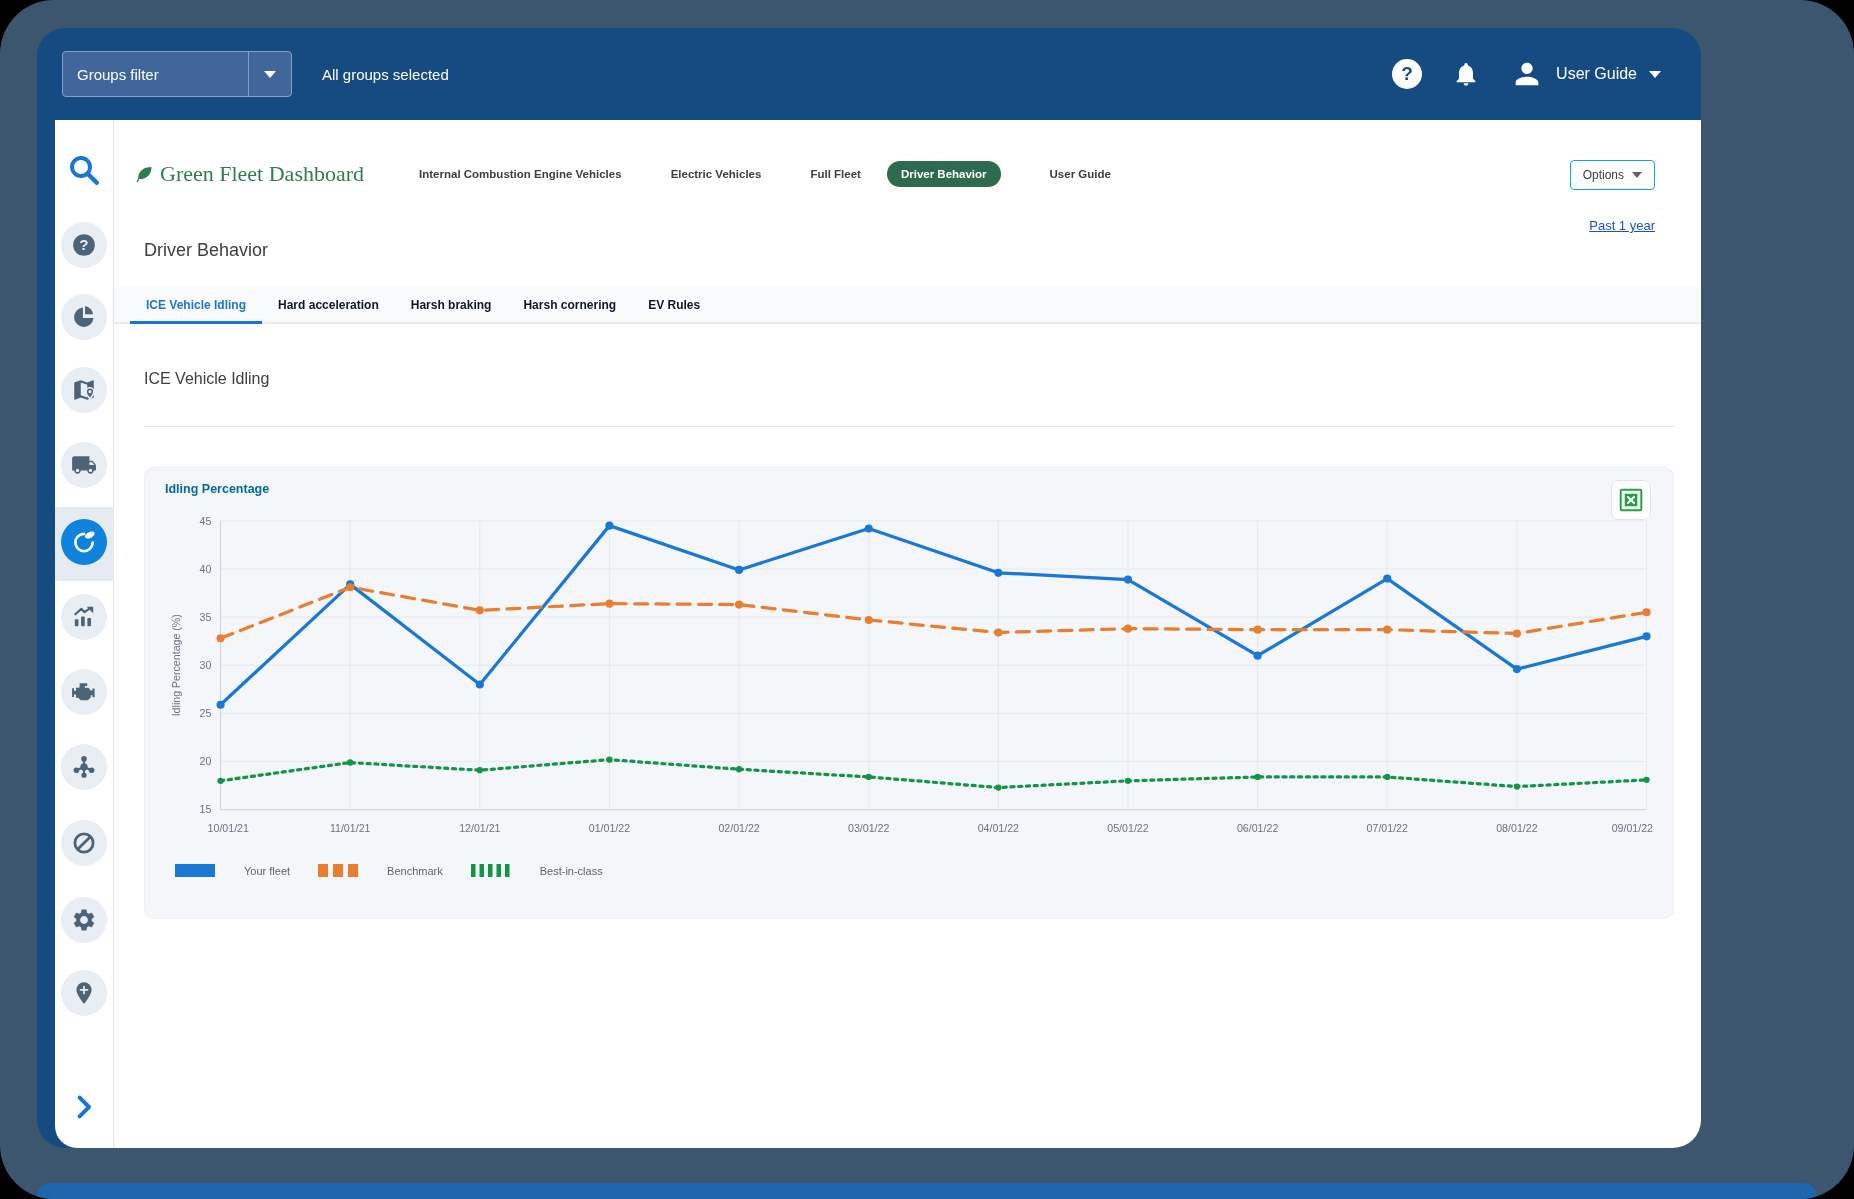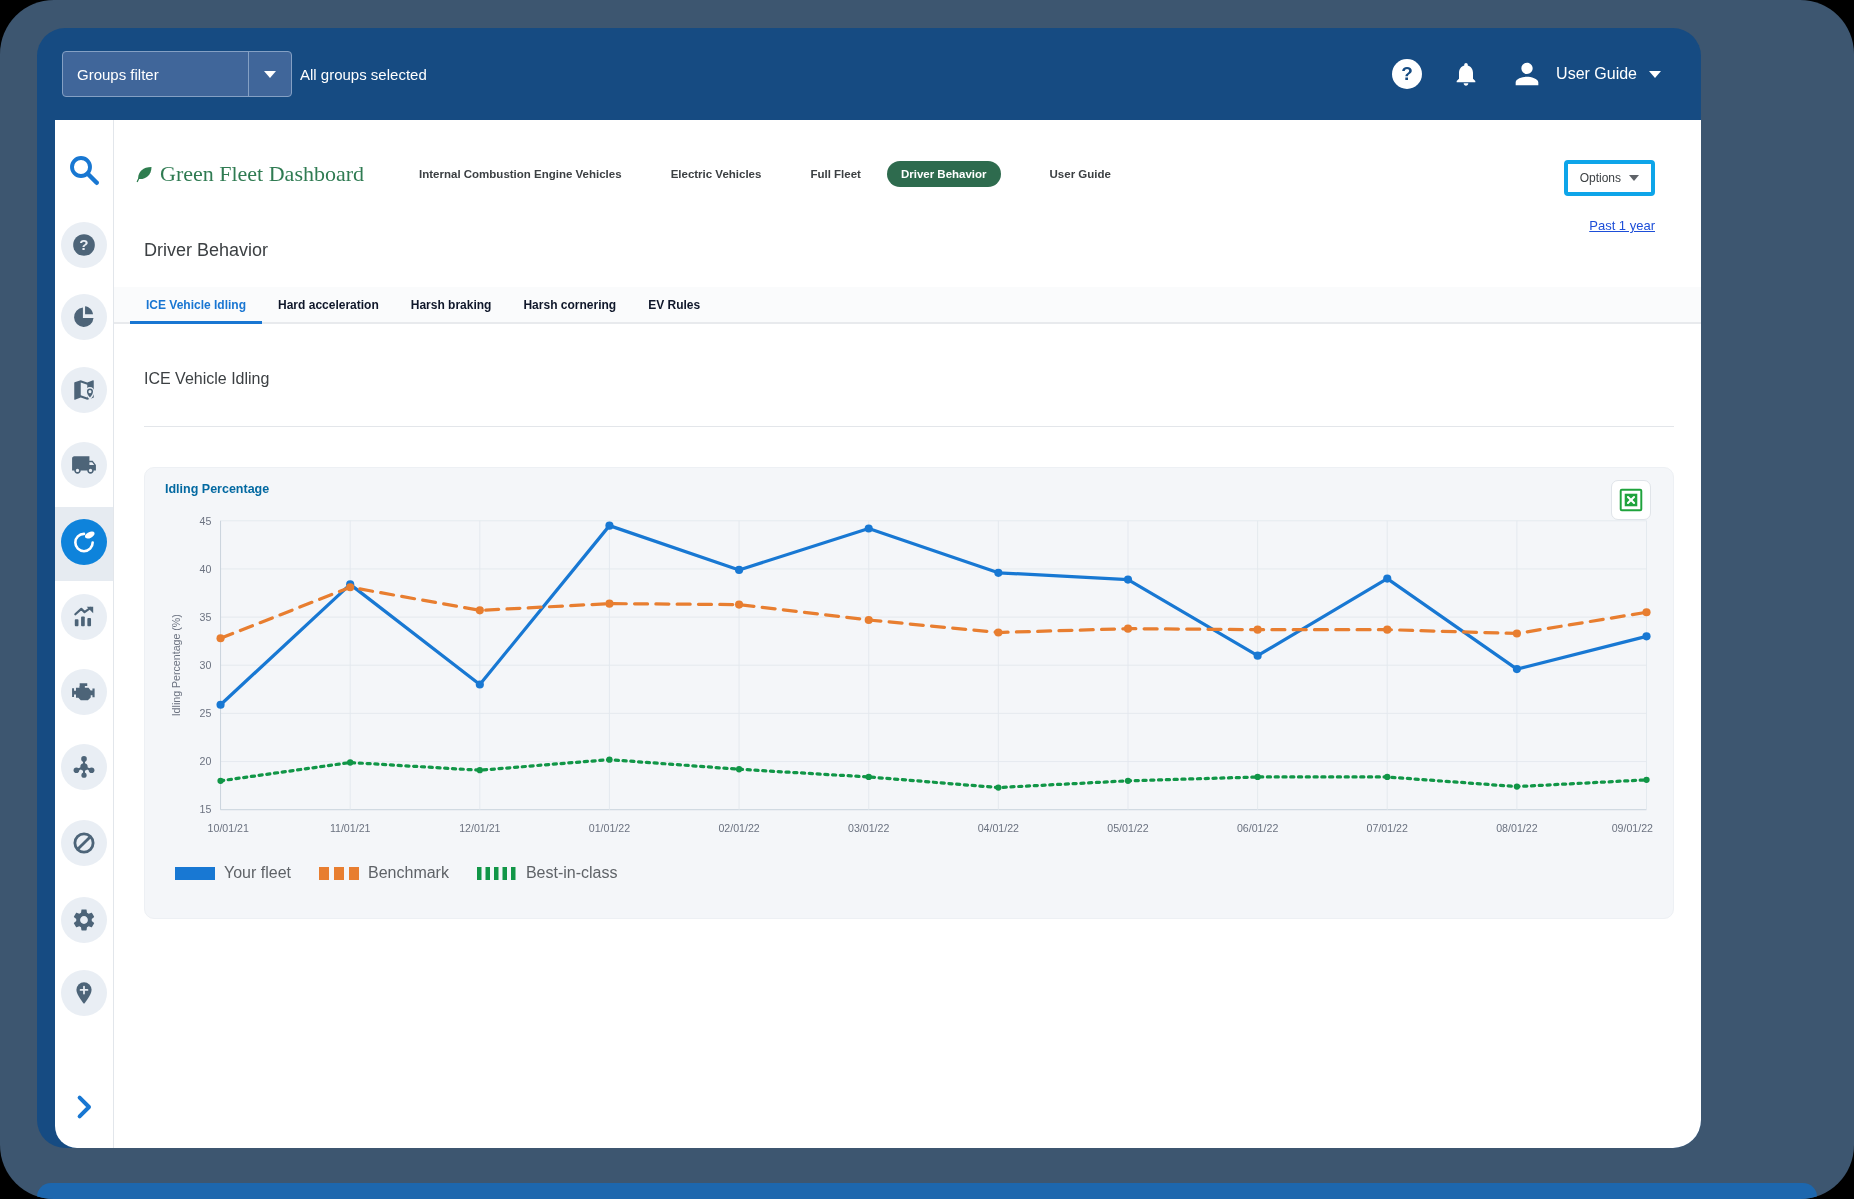--- a/index.html
+++ b/index.html
@@ -5,21 +5,21 @@
   html,body{margin:0;padding:0;width:1854px;height:1199px;background:#000;font-family:"Liberation Sans",sans-serif;-webkit-font-smoothing:antialiased;}
   .frame{position:absolute;inset:0;background:#3D5670;border-radius:54px;overflow:hidden;}
   .window{position:absolute;left:37px;top:28px;width:1664px;height:1120px;background:#164B82;border-radius:28px;overflow:hidden;}
   
   .topbar{position:relative;height:92px;display:flex;align-items:center;color:#fff;}
   .groups-box{margin-left:25px;width:228px;height:44px;background:#40669A;border:1px solid #84A0C4;border-radius:4px;display:flex;align-items:center;cursor:pointer;}
   .groups-box .lbl{flex:1;padding-left:14px;font-size:15px;color:#fff;}
   .groups-box .sep{width:1px;height:100%;background:#84A0C4;}
   .groups-box .caret-zone{width:42px;display:flex;align-items:center;justify-content:center;}
   .caret{width:0;height:0;border-left:6px solid transparent;border-right:6px solid transparent;border-top:7px solid #fff;}
-  .groups-status{margin-left:8px;font-size:15px;}
+  .groups-status{margin-left:30px;font-size:15px;}
   .topbar-right{position:absolute;right:40px;top:0;height:92px;display:flex;align-items:center;gap:30px;}
   .help-circle{width:30px;height:30px;border-radius:50%;background:#fff;color:#164B82;font-weight:bold;font-size:19px;display:flex;align-items:center;justify-content:center;cursor:pointer;}
   .icon-btn{cursor:pointer;display:flex;align-items:center;}
   .user-cluster{display:flex;align-items:center;gap:12px;cursor:pointer;}
   .user-name{font-size:16px;}
   
   .content{position:absolute;left:18px;top:92px;right:0;bottom:0;background:#fff;border-radius:0 0 22px 22px;display:flex;overflow:hidden;}
   .sidebar{position:relative;width:58px;border-right:1px solid #E2E6EB;flex:0 0 58px;}
   .side-item{position:absolute;left:0;width:58px;height:48px;display:flex;align-items:center;justify-content:center;cursor:pointer;}
   .side-circle{width:46px;height:46px;border-radius:50%;background:#E9EEF4;display:flex;align-items:center;justify-content:center;}
@@ -27,40 +27,40 @@
   .active-row{position:absolute;left:0;top:387px;width:58px;height:74px;background:#E6EBF1;}
   .side-circle.active{background:#0E83DB;}
   .main{flex:1;position:relative;overflow:hidden;}
   
   .brandbar{display:flex;align-items:center;margin:40px 0 0 20px;height:28px;}
   .logo{display:flex;align-items:center;gap:6px;cursor:pointer;}
   .logo-text{font-family:"Liberation Serif",serif;font-size:22px;color:#2F7B52;}
   .navlinks{display:flex;align-items:center;gap:26px;margin-left:32px;}
   .navlink{font-size:11.5px;color:#3C4043;font-weight:700;cursor:pointer;white-space:nowrap;padding-left:23px;}
   .navlink.pill{background:#2E6B4E;color:#fff;padding:7px 14px;border-radius:14px;font-weight:700;}
-  .options-btn{position:absolute;right:46px;top:40px;display:flex;align-items:center;gap:8px;border:4px solid #0ea5e9;border-radius:4px;background:#fff;padding:7px 12px;font-size:12px;color:#3C4043;cursor:pointer;}
+  .options-btn{position:absolute;right:46px;top:40px;display:flex;align-items:center;gap:8px;border:1px solid #0ea5e9;border-radius:4px;background:#fff;padding:7px 12px;font-size:12px;color:#3C4043;cursor:pointer;}
   .options-btn .caret{border-top-color:#5F6368;border-left-width:5px;border-right-width:5px;border-top-width:6px;}
   .time-range{position:absolute;right:46px;top:98px;font-size:13px;color:#1d4ed8;text-decoration:underline;}
   .page-title{margin:52px 0 0 30px;font-size:18px;color:#3C4043;}
   
   .tabstrip{margin-top:26px;background:#FAFBFC;border-bottom:2px solid #E8EAED;display:flex;padding-left:16px;}
   .tab{padding:11px 16px 9px;font-size:12px;color:#0f172a;border-bottom:3px solid transparent;margin-bottom:-2px;cursor:pointer;font-weight:700;}
   .tab.active{color:#1976D2;border-bottom-color:#1976D2;}
   .section-title{margin:46px 0 0 30px;font-size:16px;color:#3C4043;}
   .hdivider{margin:38px 27px 0 30px;border-top:1px solid #E3E6EA;}
   
   .card{position:relative;margin:40px 27px 0 30px;height:452px;background:#F4F6F9;border:1px solid #EDF0F4;border-radius:10px;padding:14px 20px 0;box-sizing:border-box;}
   .card-title{font-size:12.5px;font-weight:bold;color:#0369a1;}
   .card-sub{margin-top:16px;font-size:11.5px;color:#75797F;}
   .export-btn{position:absolute;right:22px;top:12px;width:38px;height:38px;background:#fff;border:1px solid #E0E4E9;border-radius:7px;display:flex;align-items:center;justify-content:center;cursor:pointer;}
   .chart-svg{display:block;width:100%;height:362px;margin-top:4px;}
   .chart-svg text{font-family:"Liberation Sans",sans-serif;font-size:11.5px;fill:#6B7280;}
   .legend{display:flex;align-items:center;gap:28px;padding-left:10px;margin-top:2px;}
   .legend-item{display:flex;align-items:center;gap:9px;cursor:pointer;}
-  .legend-label{font-size:16px;color:#5F6368;}
+  .legend-label{font-size:11px;color:#5F6368;margin-left:20px;}
   
   .bottom-strip{position:absolute;left:37px;right:37px;top:1183px;height:16px;background:#1D67AE;border-radius:14px 14px 0 0;}
   .sico{fill:#4D6478;}
 </style>
 </head>
 <body>
 
 <div class="frame">
   <div class="window">
 

